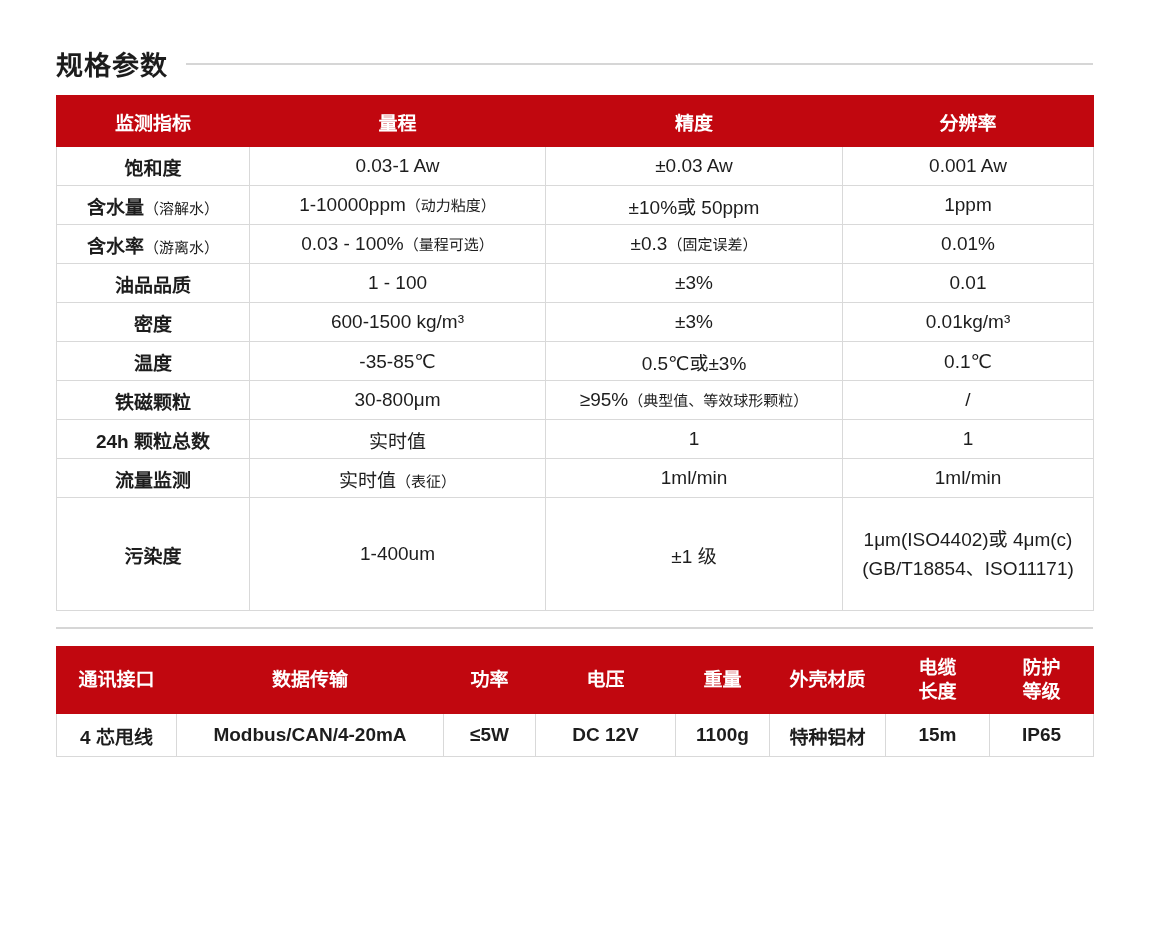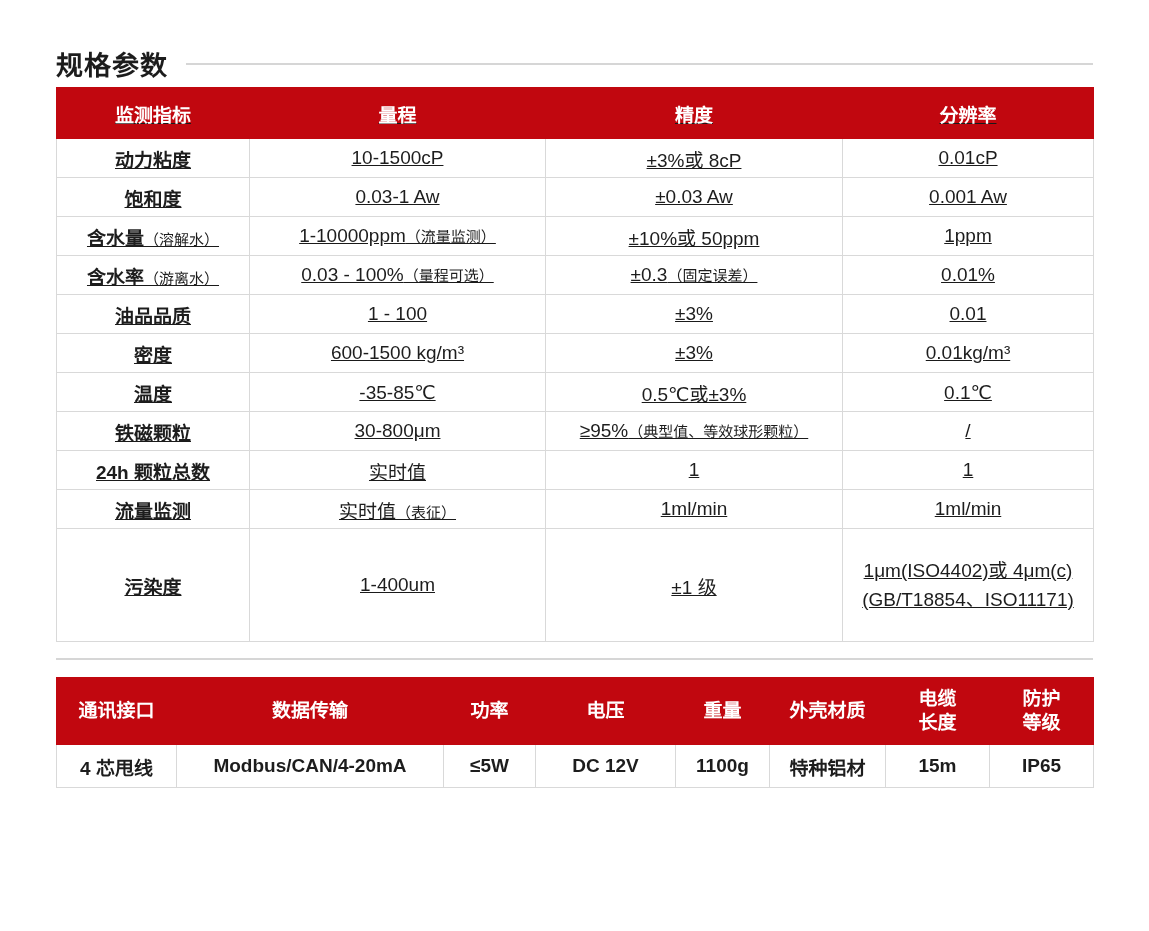--- a/index.html
+++ b/index.html
@@ -59,21 +59,21 @@
   }
   thead th {
     background: #c1070f;
     color: #ffffff;
     font-weight: bold;
     border: 1px solid #c1070f;
     font-size: 19px;
   }
 
   
-  #spec-table { margin-top: 4px; text-decoration: underline; }
+  #spec-table { margin-top: 12px; }
   #spec-table thead th { height: 50px; }
   #spec-table tbody td { height: 38px; }
   #spec-table tbody tr td:first-child {
     font-weight: bold;
   }
   #spec-table col.c1 { width: 193px; }
   #spec-table col.c2 { width: 296px; }
   #spec-table col.c3 { width: 297px; }
   #spec-table col.c4 { width: 251px; }
 
@@ -122,37 +122,31 @@
     <thead>
       <tr>
         <th>监测指标</th>
         <th>量程</th>
         <th>精度</th>
         <th>分辨率</th>
       </tr>
     </thead>
     <tbody>
 
-      <tr>
-        <td><span>动力粘度</span><span class="sub"></span></td>
-        <td><span>10-1500cP</span><span class="sub"></span></td>
-        <td><span>±3%或 8cP</span><span class="sub"></span></td>
-        <td>0.01cP</td>
-      </tr>
 
       <tr>
         <td><span>饱和度</span><span class="sub"></span></td>
         <td><span>0.03-1 Aw</span><span class="sub"></span></td>
         <td><span>±0.03 Aw</span><span class="sub"></span></td>
         <td>0.001 Aw</td>
       </tr>
 
       <tr>
         <td><span>含水量</span><span class="sub">（溶解水）</span></td>
-        <td><span>1-10000ppm</span><span class="sub">（流量监测）</span></td>
+        <td><span>1-10000ppm</span><span class="sub">（动力粘度）</span></td>
         <td><span>±10%或 50ppm</span><span class="sub"></span></td>
         <td>1ppm</td>
       </tr>
 
       <tr>
         <td><span>含水率</span><span class="sub">（游离水）</span></td>
         <td><span>0.03 - 100%</span><span class="sub">（量程可选）</span></td>
         <td><span>±0.3</span><span class="sub">（固定误差）</span></td>
         <td>0.01%</td>
       </tr>

